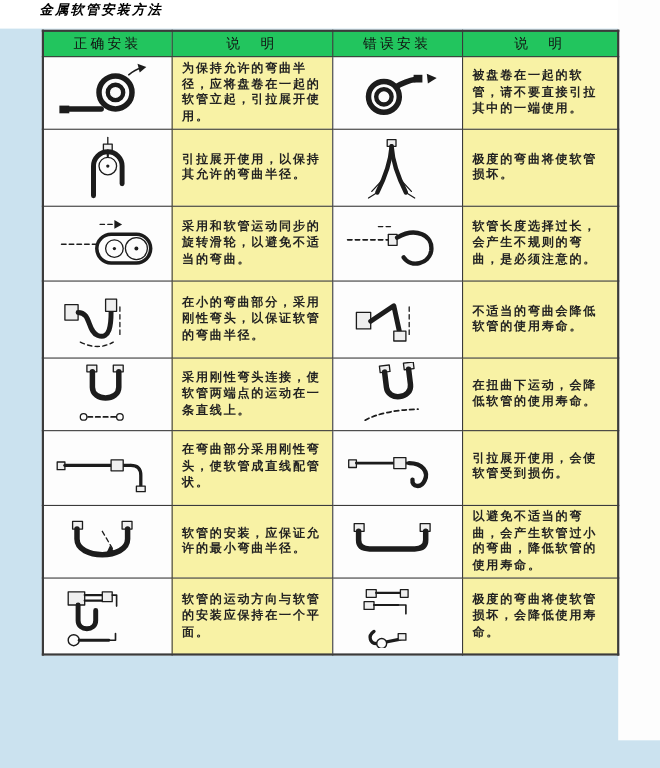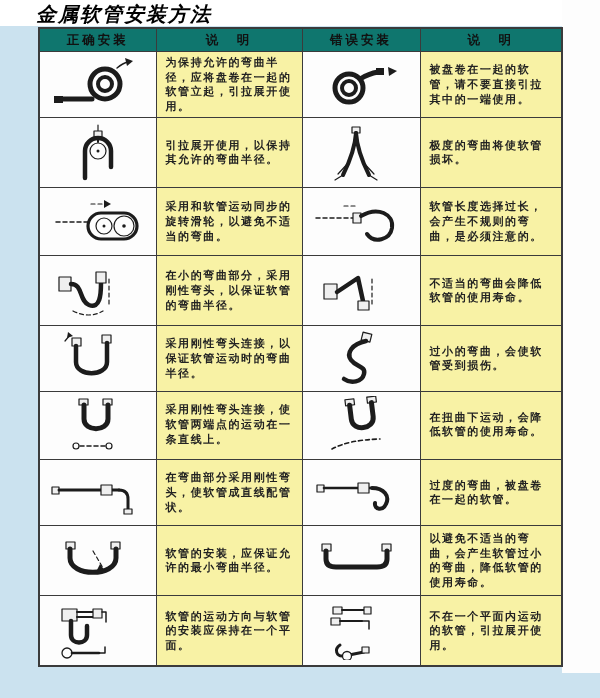--- a/index.html
+++ b/index.html
@@ -7,32 +7,32 @@
     width:600px;height:698px;
     background:#cbe2ef;
     font-family:"Liberation Sans","DejaVu Sans",sans-serif;
     position:relative;overflow:hidden;
   }
   .top-band{position:absolute;left:0;top:0;width:600px;height:26px;background:#ffffff;}
   .right-band{position:absolute;left:562px;top:0;width:38px;height:673px;background:#fdfdfd;}
   .title{
     position:absolute;left:36px;top:1px;margin:0;
     font-family:"DejaVu Serif","Liberation Serif",serif;
-    font-style:italic;font-weight:bold;font-size:20px;
+    font-style:italic;font-weight:bold;font-size:12px;
     letter-spacing:2px;color:#000;z-index:3;
   }
   table.main-table{
     position:absolute;left:38px;top:27px;width:523px;
     border-collapse:collapse;table-layout:fixed;
     border:2px solid #3b3b3b;z-index:2;background:#fdfdfd;
   }
   .main-table th,.main-table td{border:1px solid #3b3b3b;padding:0;}
   .main-table th{
-    height:22px;background:#0f766e;
-    font-size:12.5px;font-weight:bold;color:#111;letter-spacing:3px;text-align:center;
+    height:22px;background:#22c55e;
+    font-size:12.5px;font-weight:normal;color:#111;letter-spacing:3px;text-align:center;
   }
   td.img{background:#fdfdfd;text-align:center;vertical-align:middle;}
   td.desc{
     background:#f8f2a5;vertical-align:middle;
     font-size:11px;font-weight:bold;color:#222;
     letter-spacing:1.6px;line-height:1.34;padding:3px 6px 3px 9px;
     text-align:left;
   }
   tbody tr{height:69px;}
   tbody tr:nth-child(1){height:63px;}
@@ -164,39 +164,20 @@
         <svg class="sketch" width="110" height="58" viewBox="0 0 110 58">
           <rect x="18" y="23" width="13" height="15" class="f2"></rect>
           <path d="M31 31 L52 17 L57 40" stroke-width="4.5"></path>
           <rect x="52" y="40" width="11" height="9" class="f2"></rect>
           <line x1="66" y1="18" x2="66" y2="46" stroke-width="1.2" class="dash"></line>
         </svg>
       </td>
       <td class="desc">不适当的弯曲会降低软管的使用寿命。</td>
     </tr>
 
-    <tr>
-      <td class="img">
-        <svg class="sketch" width="110" height="58" viewBox="0 0 110 58">
-          <rect x="29" y="9" width="9" height="8" class="f2"></rect>
-          <rect x="59" y="6" width="9" height="8" class="f2"></rect>
-          <path d="M33 17 L33 33 C33 48 64 48 64 33 L64 14" stroke-width="4.5"></path>
-          <path d="M22 12 L27 6" stroke-width="1.2"></path>
-          <path d="M25 3 L30 7 L24 9 Z" class="f"></path>
-        </svg>
-      </td>
-      <td class="desc">采用刚性弯头连接，以保证软管运动时的弯曲半径。</td>
-      <td class="img">
-        <svg class="sketch" width="110" height="58" viewBox="0 0 110 58">
-          <rect x="56" y="4" width="9" height="8" class="f2" transform="rotate(14 60 8)"></rect>
-          <path d="M60 12 C46 15 40 24 45 31 C50 38 60 37 58 45 C56 53 45 55 38 50" stroke-width="4.5"></path>
-        </svg>
-      </td>
-      <td class="desc">过小的弯曲，会使软管受到损伤。</td>
-    </tr>
 
     <tr>
       <td class="img">
         <svg class="sketch" width="110" height="58" viewBox="0 0 110 58">
           <rect x="36" y="3" width="9" height="6" class="f2"></rect>
           <rect x="60" y="3" width="9" height="6" class="f2"></rect>
           <path d="M41 9 L41 23 C41 36 65 36 65 23 L65 9" stroke-width="5"></path>
           <circle cx="33" cy="50" r="3" stroke-width="1.2"></circle>
           <path d="M37 50 H62" stroke-width="1.6" class="dash"></path>
           <circle cx="66" cy="50" r="3" stroke-width="1.2"></circle>
@@ -228,21 +209,21 @@
       </td>
       <td class="desc">在弯曲部分采用刚性弯头，使软管成直线配管状。</td>
       <td class="img">
         <svg class="sketch" width="110" height="58" viewBox="0 0 110 58">
           <rect x="11" y="22" width="7" height="7" class="f2"></rect>
           <line x1="18" y1="25" x2="66" y2="25" stroke-width="2.6"></line>
           <rect x="52" y="20" width="11" height="10" class="f2"></rect>
           <path d="M66 25 C78 25 84 33 80 41 C77 48 68 47 69 40" stroke-width="4"></path>
         </svg>
       </td>
-      <td class="desc">过度的弯曲，被盘卷在一起的软管。</td>
+      <td class="desc">引拉展开使用，会使软管受到损伤。</td>
     </tr>
 
     <tr>
       <td class="img">
         <svg class="sketch" width="110" height="58" viewBox="0 0 110 58">
           <rect x="23" y="11" width="9" height="7" class="f2"></rect>
           <rect x="68" y="11" width="9" height="7" class="f2"></rect>
           <path d="M27 18 L27 27 C27 46 73 46 73 27 L73 18" stroke-width="5"></path>
           <path d="M50 20 L60 37" stroke-width="1.2" class="dash"></path>
           <path d="M57 33 L62 40 L54 39 Z" class="f"></path>
@@ -280,17 +261,17 @@
           <line x1="36" y1="8" x2="60" y2="8" stroke-width="2"></line>
           <rect x="58" y="5" width="7" height="7" class="f2"></rect>
           <rect x="25" y="16" width="9" height="7" class="f2"></rect>
           <line x1="34" y1="19" x2="56" y2="19" stroke-width="2"></line>
           <path d="M56 19 L63 19 L63 27" stroke-width="1.5"></path>
           <path d="M34 43 C28 47 30 55 38 54 L58 50" stroke-width="3"></path>
           <circle cx="41" cy="54" r="4.5" stroke-width="1.3" fill="#fdfdfd"></circle>
           <rect x="56" y="45" width="7" height="6" class="f2"></rect>
         </svg>
       </td>
-      <td class="desc">不在一个平面内运动的软管，引拉展开使用。</td>
+      <td class="desc">极度的弯曲将使软管损坏，会降低使用寿命。</td>
     </tr>
 
   </tbody>
 </table>
 
 </body></html>

